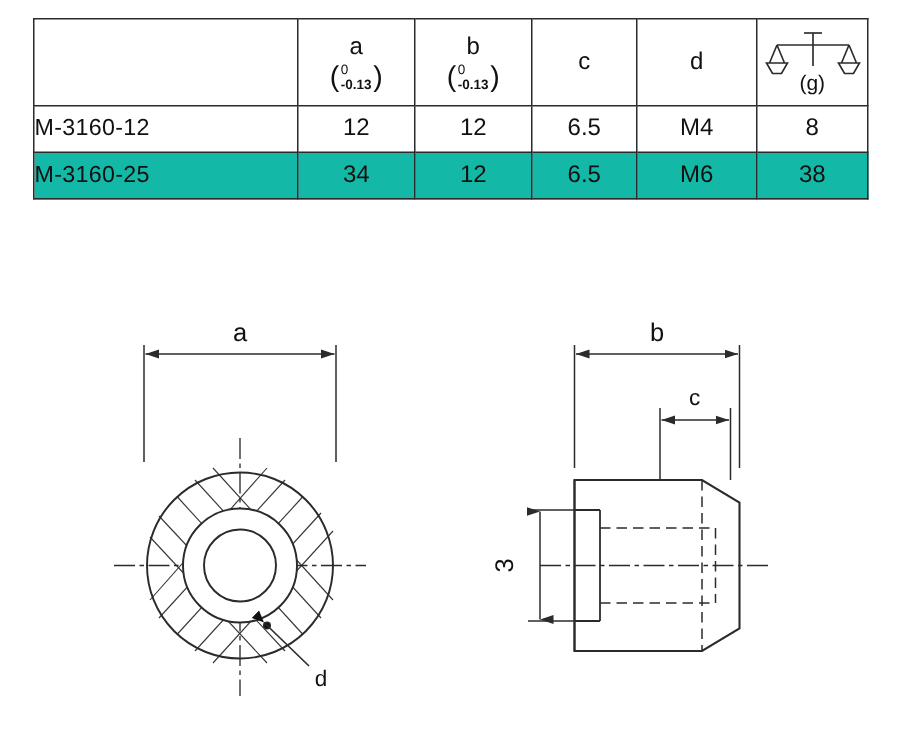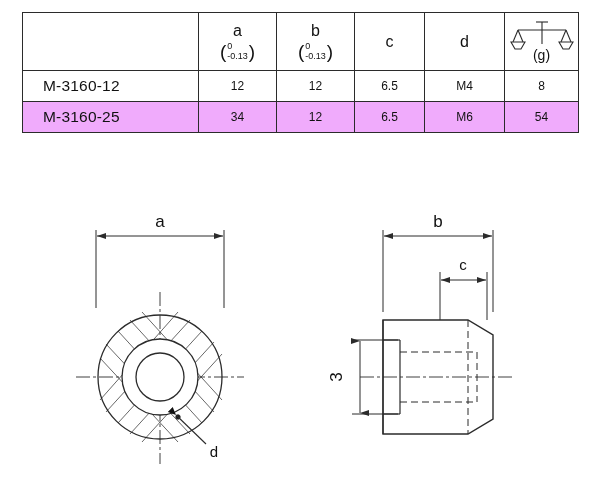--- a/index.html
+++ b/index.html
@@ -38,28 +38,28 @@
     padding: 0;
   }
   table.spec col.c-model { width: 176px; }
   table.spec col.c-a     { width: 78px; }
   table.spec col.c-b     { width: 78px; }
   table.spec col.c-c     { width: 70px; }
   table.spec col.c-d     { width: 80px; }
   table.spec col.c-w     { width: 74px; }
 
   tr.head-row td { height: 57px; }
-  tr.data-row td { height: 30px; font-size: 12px; }
+  tr.data-row td { height: 30px; font-size: 16px; }
   tr.data-row td.model-cell {
     text-align: left;
-    padding-left: 20px;
+    padding-left: 0;
     font-size: 15.5px;
     letter-spacing: 0.2px;
   }
-  tr.highlight td { background: #f0abfc; }
+  tr.highlight td { background: #14b8a6; }
 
   .hdr-letter {
     font-size: 16px;
     line-height: 17px;
     display: block;
     margin-bottom: 1px;
   }
   .tol {
     display: inline-block;
     position: relative;
@@ -77,21 +77,21 @@
   }
   .tol .vals {
     display: inline-block;
     vertical-align: middle;
     text-align: left;
     font-size: 9px;
     line-height: 10px;
     padding: 0 1px;
   }
   .tol .vals .up { display: block; }
-  .tol .vals .lo { display: block; }
+  .tol .vals .lo { display: block; font-weight: bold; }
 
   .scale-cell { position: relative; }
   .scale-wrap {
     position: relative;
     width: 64px;
     height: 44px;
     margin: 0 auto;
   }
   .scale-wrap svg { display: block; }
   .gram {
@@ -192,21 +192,21 @@
         <td>6.5</td>
         <td>M4</td>
         <td>8</td>
       </tr>
       <tr class="data-row highlight">
         <td class="model-cell">M-3160-25</td>
         <td>34</td>
         <td>12</td>
         <td>6.5</td>
         <td>M6</td>
-        <td>54</td>
+        <td>38</td>
       </tr>
     </tbody>
   </table>
 </div>
 
 <div id="drawings">
   <svg width="600" height="291" viewBox="0 0 600 291">
     <defs>
       <marker id="arrL" markerWidth="10" markerHeight="8" refX="9" refY="4" orient="auto" markerUnits="userSpaceOnUse">
         <path d="M9,4 L0,1 L0,7 Z" fill="#2b2b2b"></path>

